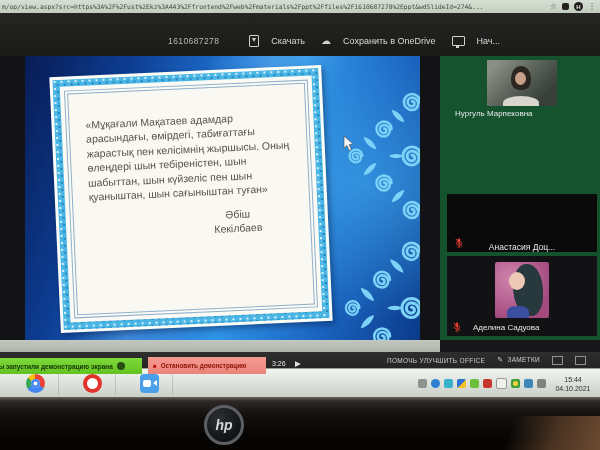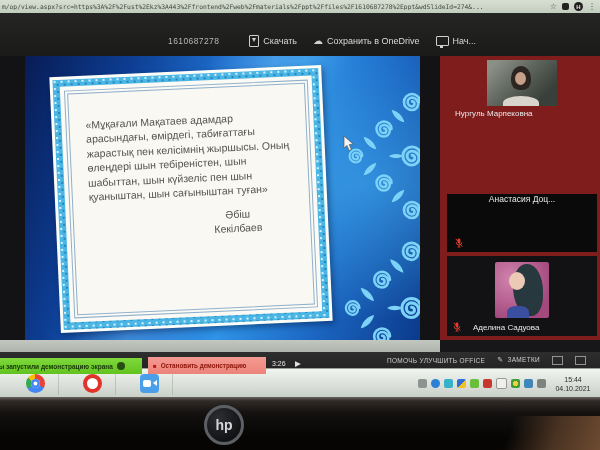--- a/index.html
+++ b/index.html
@@ -11,21 +11,21 @@
   .urlbar{position:absolute;left:0;top:0;right:0;height:13px;background:linear-gradient(#d7dfd2,#c3cdbf);display:flex;align-items:center;padding:0 4px 0 2px;box-sizing:border-box;gap:5px;}
   .url{flex:1;font-family:"DejaVu Sans Mono",monospace;font-size:6.3px;color:#424a40;white-space:nowrap;overflow:hidden;}
   .urlbar .star{font-size:8px;color:#4a4f48;line-height:1;}
   .ext-icon{width:7px;height:7px;background:#23221f;border-radius:2px;}
   .profile-avatar{width:9px;height:9px;border-radius:50%;background:#1f1e1c;color:#e8e8e4;font-size:6px;font-weight:bold;display:flex;align-items:center;justify-content:center;}
   .menu-dots{font-size:8px;color:#3d423b;line-height:1;}
   
   .chrome{position:absolute;left:0;top:13px;right:0;height:43px;background:linear-gradient(#252524,#1a1a19);}
   .vtoolbar{position:absolute;left:168px;top:22px;display:flex;align-items:center;gap:16px;color:#d9d9d6;font-size:9px;white-space:nowrap;}
   .doc-title{color:#b7b7b4;font-size:8.5px;letter-spacing:.4px;margin-right:14px;}
-  .vbtn{display:flex;align-items:center;gap:4px;cursor:default;}
+  .vbtn{display:flex;align-items:center;gap:12px;cursor:default;}
   .dl-ic{width:8px;height:10px;border:1px solid #cfcfcc;border-radius:1px;position:relative;}
   .dl-ic::after{content:"";position:absolute;left:2px;top:2px;border-left:2px solid transparent;border-right:2px solid transparent;border-top:4px solid #cfcfcc;}
   .cloud-g{font-size:10px;line-height:1;color:#cfcfcc;}
   .mon-ic{width:11px;height:8px;border:1px solid #cfcfcc;border-radius:1px;position:relative;}
   .mon-ic::after{content:"";position:absolute;left:3px;bottom:-3px;width:3px;height:2px;background:#cfcfcc;}
   .sync-cloud{position:absolute;right:48px;top:40px;color:#63635f;font-size:9px;}
   .sync-dots{position:absolute;right:10px;top:43px;color:#55554f;font-size:6px;letter-spacing:2px;}
   
   .content{position:absolute;left:0;top:56px;right:0;height:284px;background:#131315;}
   
@@ -39,31 +39,31 @@
   .in1{width:100%;height:100%;box-sizing:border-box;background:#fbfaf5;padding:4px;}
   .in2{width:100%;height:100%;box-sizing:border-box;border:1px solid #8fb0cc;padding:2px;}
   .in3{width:100%;height:100%;box-sizing:border-box;border:1px solid #8fb0cc;background:#f9f8f2;padding:24px 14px 8px 16px;overflow:hidden;}
   .quote{font-size:10.5px;line-height:1.38;color:#57544e;font-weight:500;}
   .author{margin:10px 34px 0 auto;width:fit-content;text-align:center;font-size:10.5px;color:#57544e;line-height:1.3;}
   
   .ornament{position:absolute;right:-4px;top:0;height:284px;width:110px;}
   
   .cursor{position:absolute;left:318px;top:80px;width:12px;height:16px;}
   
-  .sidebar{position:absolute;left:440px;right:0;top:0;bottom:0;background:#7f1d1d;}
+  .sidebar{position:absolute;left:440px;right:0;top:0;bottom:0;background:#14532d;}
   .tile{position:absolute;left:7px;right:3px;box-sizing:border-box;}
   .t1{top:2px;height:62px;}
   .t1 .vid{width:70px;height:46px;margin:2px auto 0;background:linear-gradient(135deg,#8b9086 10%,#5e655d 45%,#394039 80%);position:relative;overflow:hidden;}
   .head{position:absolute;left:24px;top:6px;width:20px;height:24px;background:#2c2620;border-radius:50% 50% 40% 40%;}
   .face{position:absolute;left:28px;top:12px;width:11px;height:13px;background:#c8a089;border-radius:50%;}
   .torso{position:absolute;left:16px;bottom:-4px;width:36px;height:14px;background:#d8d5cc;border-radius:50% 50% 0 0;}
   .pname{font-size:8px;color:#e8e8e8;margin-top:3px;padding-left:8px;}
   .t2{top:66px;height:62px;border:2px solid #35a843;background:radial-gradient(70% 60% at 75% 25%, rgba(90,130,180,.55), rgba(0,0,0,0) 65%),linear-gradient(120deg,#23262a,#2a3036 55%,#33414f 85%);}
   .t2 .pname{position:absolute;left:4px;bottom:3px;padding:0;}
-  .t3{top:138px;height:58px;background:#0a0a0a;display:flex;align-items:flex-start;justify-content:center;}
+  .t3{top:138px;height:58px;background:#0a0a0a;display:flex;align-items:flex-end;justify-content:center;}
   .t3 .pname{padding:0;margin:0;font-size:8.5px;}
   .t3 .mic{position:absolute;left:8px;bottom:4px;}
   .t4{top:200px;height:80px;background:#121214;}
   .avatar{width:54px;height:56px;margin:6px auto 0;background:radial-gradient(circle at 30% 30%, #d084ad, #a3497e 75%);border-radius:2px;position:relative;overflow:hidden;}
   .hair{position:absolute;left:18px;top:2px;width:30px;height:52px;background:#27383f;border-radius:45% 55% 40% 60%;}
   .aface{position:absolute;left:14px;top:10px;width:16px;height:18px;background:#ecc9b4;border-radius:50%;}
   .dress{position:absolute;left:12px;bottom:-4px;width:22px;height:16px;background:#3b4fa0;border-radius:40% 40% 0 0;}
   .t4 .namerow{display:flex;align-items:center;gap:12px;margin-top:4px;padding-left:6px;}
   .t4 .pname{padding:0;margin:0;}
   .mic{width:8px;height:10px;display:inline-block;}
@@ -93,21 +93,21 @@
   .zoom-ic{width:19px;height:19px;border-radius:4px;background:#4a9fe8;position:relative;}
   .zoom-ic::after{content:"";position:absolute;left:3px;top:6px;width:8px;height:7px;background:#fff;border-radius:2px;}
   .zoom-ic::before{content:"";position:absolute;right:2px;top:6px;border-top:3.5px solid transparent;border-bottom:3.5px solid transparent;border-right:4px solid #fff;}
   .tray{position:absolute;right:54px;top:9px;display:flex;gap:4px;align-items:center;}
   .tri{width:9px;height:9px;border-radius:2px;}
   .clock{position:absolute;right:2px;top:6px;width:50px;text-align:center;font-size:7px;color:#2a2d2a;line-height:1.35;}
   
   .bezel{position:absolute;left:0;top:397px;right:0;height:53px;background:linear-gradient(#39332f,#141110 30%,#060504 75%);}
   .hinge{position:absolute;left:0;top:0;right:0;height:4px;background:linear-gradient(#6a625c,#2e2a27);}
   .hp-logo{position:absolute;left:204px;top:8px;width:40px;height:40px;border-radius:50%;background:radial-gradient(circle at 35% 30%, #2c2e31, #121315 70%);border:3px solid #5c6065;box-sizing:border-box;display:flex;align-items:center;justify-content:center;}
-  .hp-logo span{color:#d3d7dc;font-size:14px;font-weight:bold;letter-spacing:0;}
+  .hp-logo span{color:#d3d7dc;font-size:14px;font-style:italic;font-weight:bold;letter-spacing:0;}
   .desk{position:absolute;right:0;bottom:0;width:150px;height:34px;background:linear-gradient(110deg, rgba(0,0,0,0) 40%, #4a3322 70%, #6d4b31 100%);}
 </style>
 </head>
 <body>
 
 <div class="photo">
   <div class="screen">
 
     <div class="urlbar">
       <div class="url">m/op/view.aspx?src=https%3A%2F%2Fust%2Ekz%3A443%2Ffrontend%2Fweb%2Fmaterials%2Fppt%2Ffiles%2F1610687278%2Eppt&amp;wdSlideId=274&amp;...</div>

